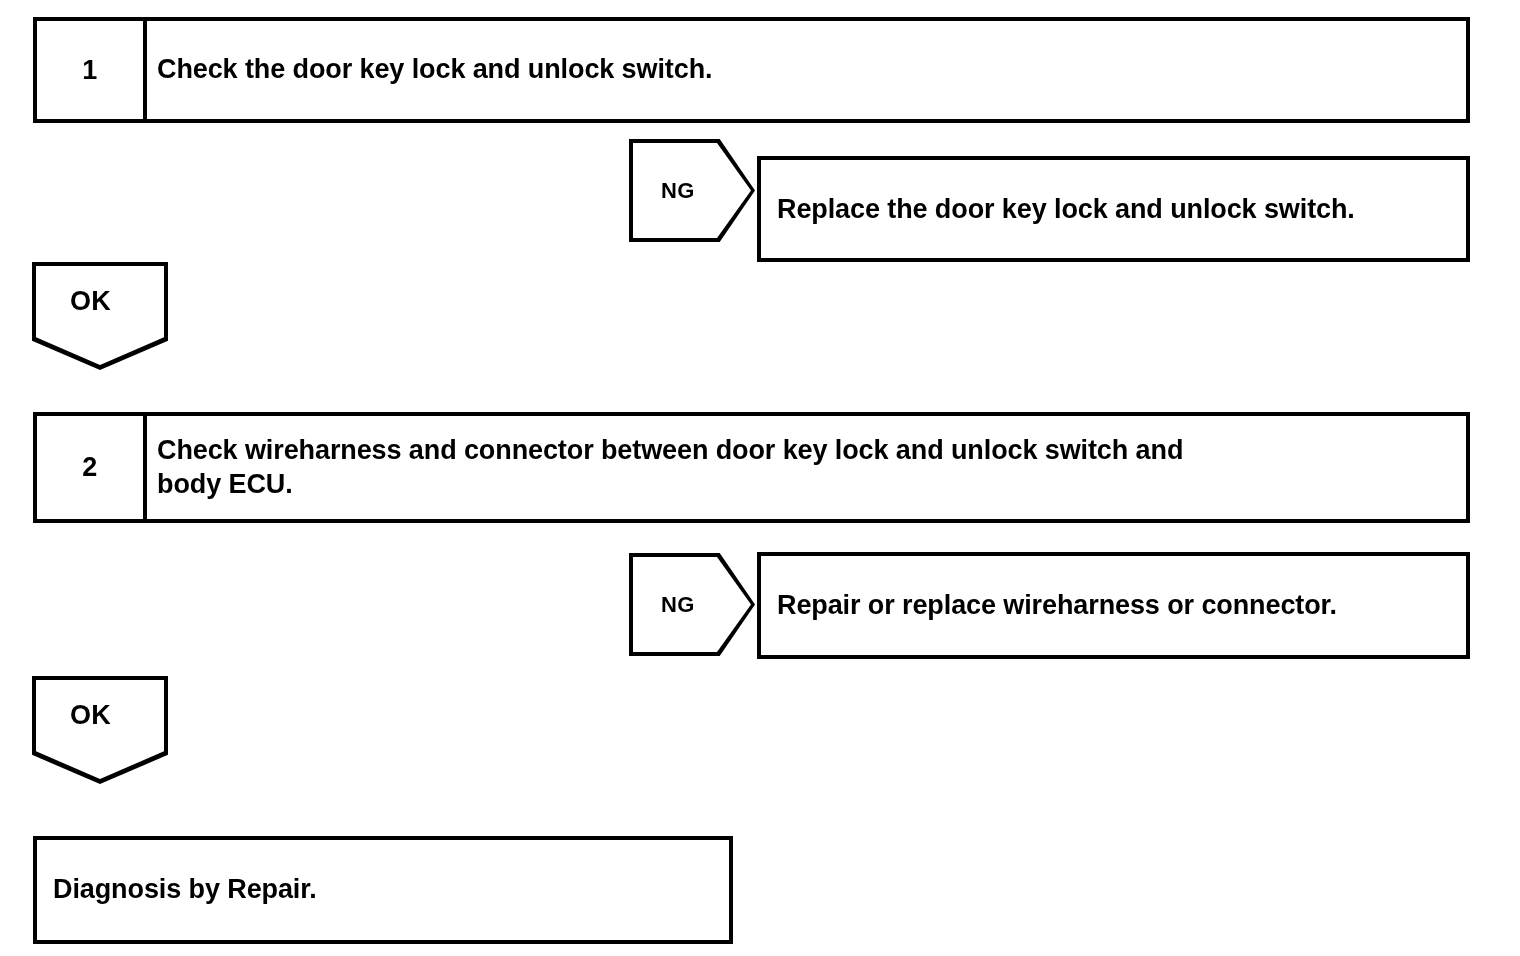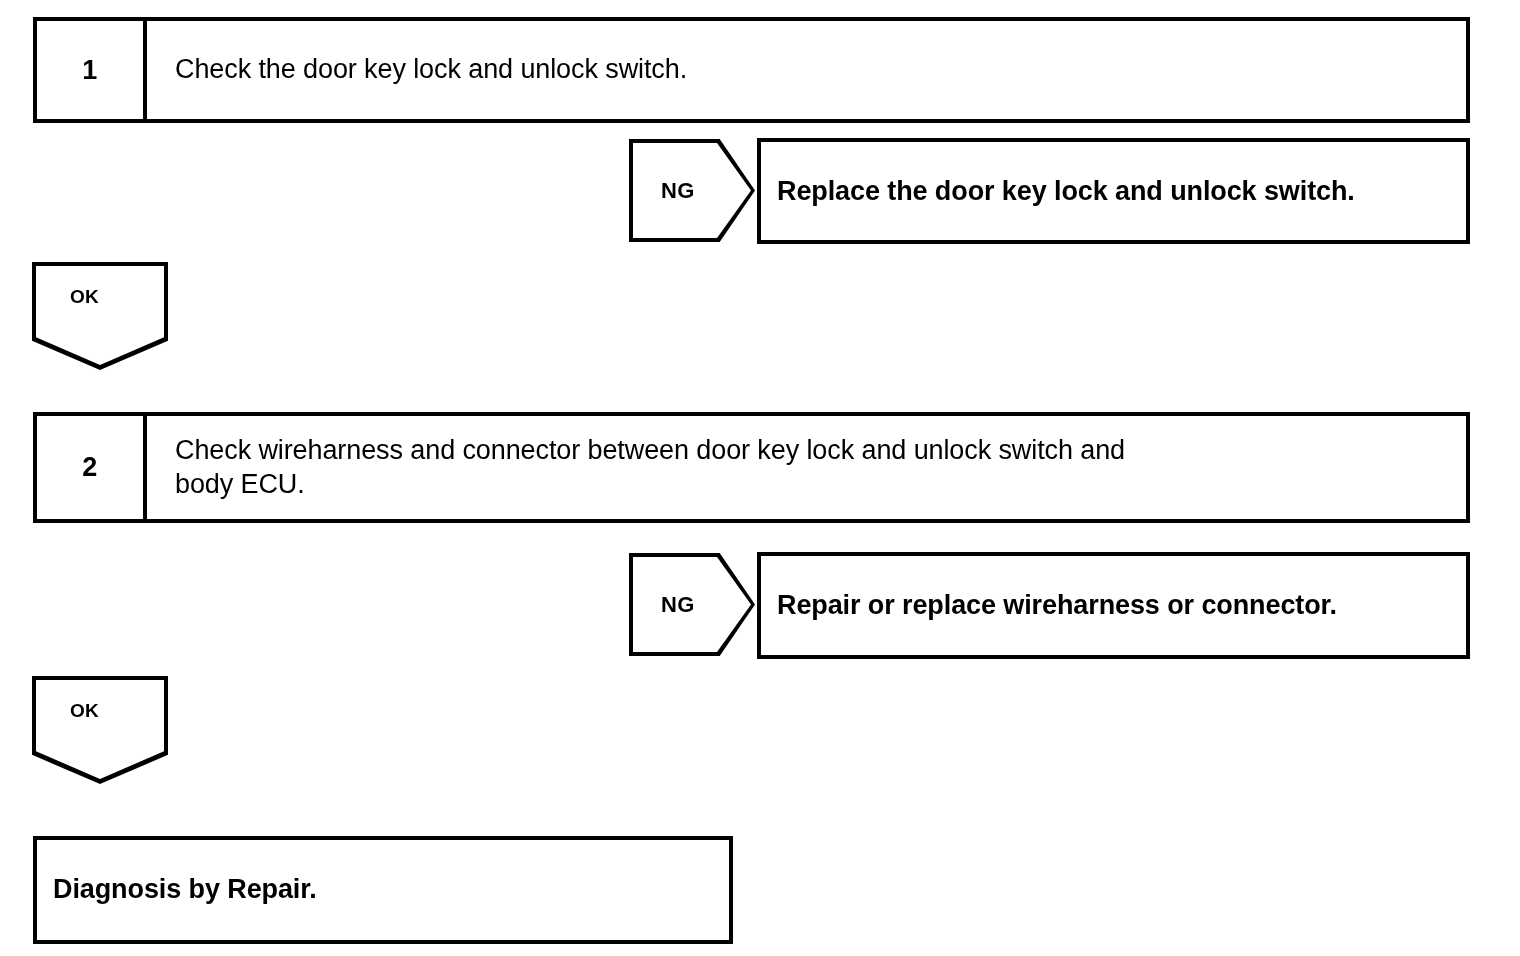--- a/index.html
+++ b/index.html
@@ -35,24 +35,24 @@
     justify-content: center;
     font-size: 27px;
     font-weight: bold;
     color: #000000;
     letter-spacing: 0.5px;
   }
   .step-text {
     flex: 1 1 auto;
     display: flex;
     align-items: center;
-    padding-left: 28px;
+    padding-left: 10px;
     padding-right: 10px;
     font-size: 27px;
-    font-weight: normal;
+    font-weight: bold;
     color: #000000;
     line-height: 1.25;
     letter-spacing: -0.1px;
   }
   .step-text span { display: block; }
 
   
   .ng-shape {
     position: absolute;
     box-sizing: border-box;
@@ -94,21 +94,21 @@
     -webkit-clip-path: polygon(0% 0%, 100% 0%, 100% 72%, 50% 100%, 0% 72%);
     clip-path: polygon(0% 0%, 100% 0%, 100% 72%, 50% 100%, 0% 72%);
     box-sizing: border-box;
     display: flex;
     align-items: flex-start;
     justify-content: flex-start;
     padding-top: 20px;
     padding-left: 34px;
   }
   .ok-shape .label {
-    font-size: 19px;
+    font-size: 27px;
     font-weight: bold;
     color: #000000;
     letter-spacing: 0.3px;
   }
 
   
   .result-box {
     position: absolute;
     box-sizing: border-box;
     border: 4px solid #000000;
@@ -139,21 +139,21 @@
       <span>Check the door key lock and unlock switch.</span>
     </div>
   </div>
 
   <div class="ng-shape" style="left:629px; top:139px; width:126px; height:103px;">
     <div class="inner">
       <span class="label">NG</span>
     </div>
   </div>
 
-  <div class="result-box" style="left:757px; top:138px; width:713px; height:106px;">
+  <div class="result-box" style="left:757px; top:156px; width:713px; height:106px;">
     <span class="line">Replace the door key lock and unlock switch.</span>
   </div>
 
   <div class="ok-shape" style="left:32px; top:262px; width:136px; height:108px;">
     <div class="inner">
       <span class="label">OK</span>
     </div>
   </div>
 
   <div class="step-box" style="left:33px; top:412px; width:1437px; height:111px;">

